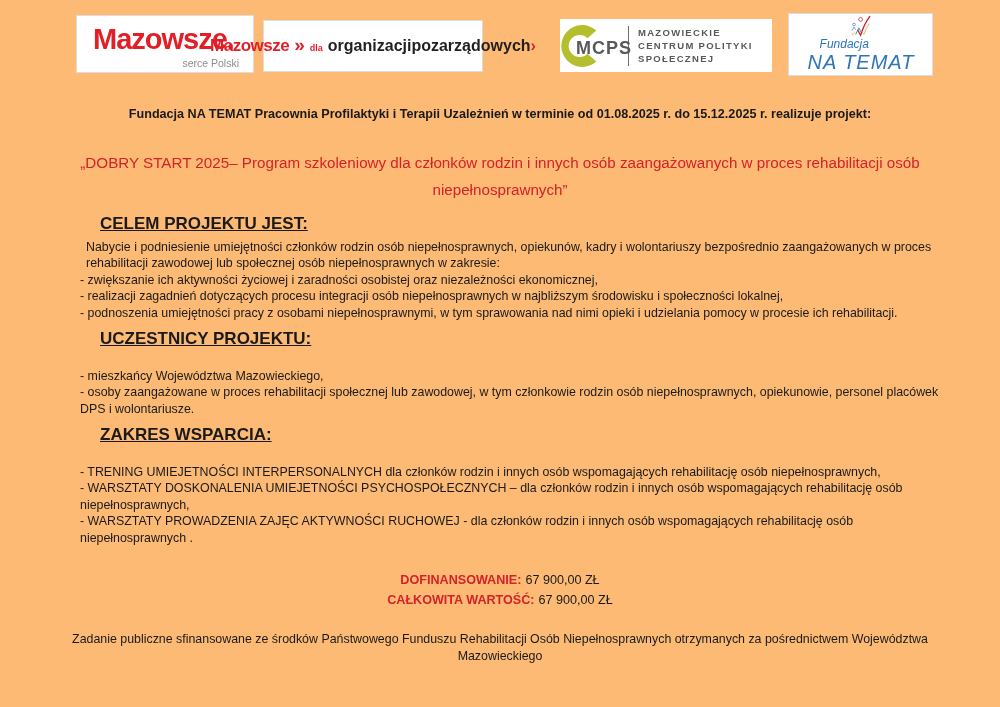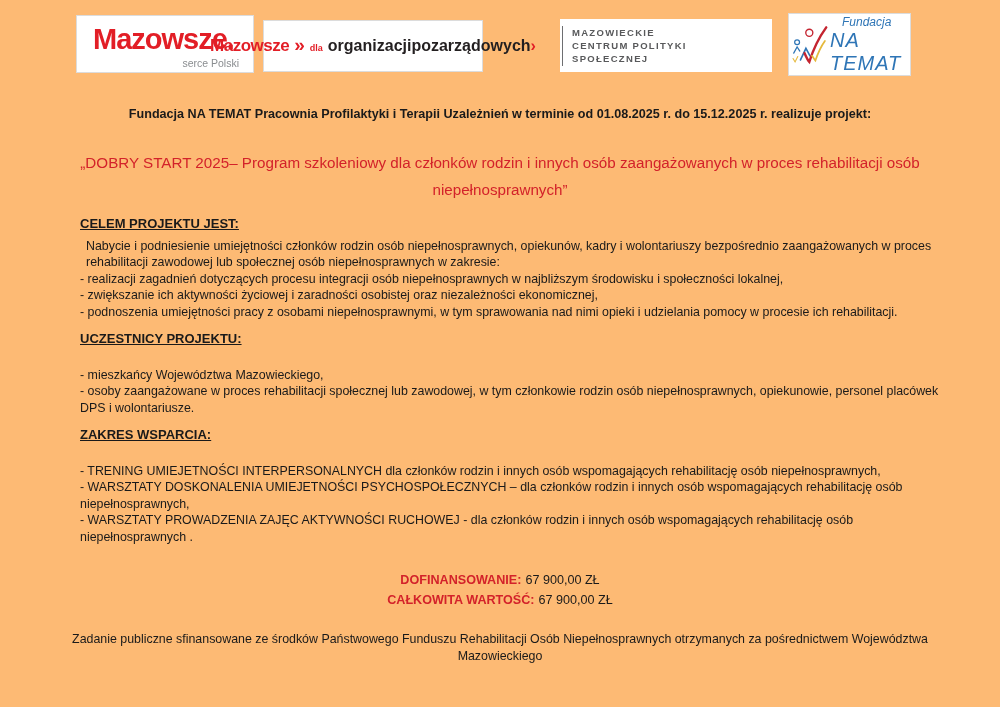--- a/index.html
+++ b/index.html
@@ -24,33 +24,33 @@
 
   .logo-mcps{left:560px;top:19px;width:212px;height:53px;display:flex;align-items:center;}
   .mcps-mark{position:relative;width:66px;height:48px;flex:0 0 auto;}
   .mcps-mark svg{position:absolute;left:0;top:2px;}
   .mcps-abbr{position:absolute;left:16px;top:16px;font-size:18px;font-weight:bold;
              color:#58595b;letter-spacing:1px;}
   .mcps-divider{width:1px;height:40px;background:#6d6e71;margin:0 9px 0 2px;flex:0 0 auto;}
   .mcps-lines{font-size:9.5px;font-weight:bold;color:#58595b;letter-spacing:1.3px;
               line-height:13px;}
 
-  .logo-natemat{left:788px;top:13px;width:123px;height:63px;border:1px solid #dcdcdc;
-                display:flex;align-items:center;padding:1px 2px;}
+  .logo-natemat{left:788px;top:13px;width:145px;height:63px;border:1px solid #dcdcdc;
+                display:flex;align-items:center;padding:1px 2px;flex-direction:column;}
   .nt-text{color:#2e75b6;margin-left:1px;font-style:italic;}
   .nt-fundacja{font-size:12px;margin-left:12px;}
   .nt-natemat{font-size:20px;letter-spacing:1px;}
 
   
   .intro{position:absolute;top:107px;left:60px;width:880px;text-align:center;
          font-weight:bold;font-size:12.6px;}
   .title{position:absolute;top:149px;left:63px;width:874px;text-align:center;
          font-weight:normal;font-size:15.2px;line-height:27px;color:#d3222a;}
   .section{position:absolute;left:80px;width:866px;font-size:12.4px;line-height:16.6px;}
-  .sec-heading{font-weight:bold;font-size:13px;text-decoration:underline;}
+  .sec-heading{font-weight:bold;font-size:17px;text-decoration:underline;margin-left:20px;}
   .sec-cel{top:216px;}
   .sec-uczestnicy{top:331px;}
   .sec-zakres{top:427px;}
   .gap-s{height:5px;}
   .gap-l{height:19px;}
   .cel-intro{padding-left:6px;}
   .funding{position:absolute;top:570px;left:0;width:1000px;text-align:center;
            font-size:12.6px;line-height:20px;}
   .funding .lbl{color:#d3222a;font-weight:bold;text-align:center;}
   .funding .val{margin-left:4px;}
@@ -71,20 +71,26 @@
     <span class="ngo-brand">Mazowsze</span>
     <span class="ngo-chev">»</span>
     <span class="ngo-dla">dla</span>
     <span class="ngo-lines">
       <span>organizacji</span>
       <span><span>pozarządowych</span><span class="ngo-arrow">›</span></span>
     </span>
   </div>
 
   <div class="logo logo-mcps">
+    <span class="mcps-mark">
+      <svg width="44" height="44" viewBox="0 0 40 40">
+        <path d="M33,6 A19,19 0 1,0 33,34 L25,27 A10,10 0 1,1 25,13 Z" fill="#b5be2d"></path>
+      </svg>
+      <span class="mcps-abbr">MCPS</span>
+    </span>
     <span class="mcps-divider"></span>
     <span class="mcps-lines">
       <div>MAZOWIECKIE</div>
       <div>CENTRUM POLITYKI</div>
       <div>SPOŁECZNEJ</div>
     </span>
   </div>
 
   <div class="logo logo-natemat">
     <svg width="52" height="56" viewBox="0 0 56 60">
@@ -103,22 +109,22 @@
   </div>
 
   <div class="intro">Fundacja NA TEMAT Pracownia Profilaktyki i Terapii Uzależnień  w terminie od 01.08.2025 r. do 15.12.2025 r. realizuje projekt:</div>
 
   <div class="title">„DOBRY START 2025– Program szkoleniowy dla członków rodzin i innych osób zaangażowanych w proces rehabilitacji osób niepełnosprawnych”</div>
 
   <div class="section sec-cel">
     <span class="sec-heading">CELEM PROJEKTU JEST:</span>
     <div class="gap-s"></div>
     <div class="cel-intro">Nabycie i podniesienie umiejętności członków rodzin osób niepełnosprawnych, opiekunów, kadry i wolontariuszy bezpośrednio zaangażowanych w proces rehabilitacji zawodowej lub społecznej osób niepełnosprawnych w zakresie:</div>
+    <div>- zwiększanie ich aktywności życiowej i zaradności osobistej oraz niezależności ekonomicznej,</div>
     <div>- realizacji zagadnień dotyczących procesu integracji osób niepełnosprawnych w najbliższym środowisku i społeczności lokalnej,</div>
-    <div>- zwiększanie ich aktywności życiowej i zaradności osobistej oraz niezależności ekonomicznej,</div>
     <div>- podnoszenia umiejętności pracy z osobami niepełnosprawnymi, w tym sprawowania nad nimi opieki i udzielania pomocy w procesie ich rehabilitacji.</div>
   </div>
 
   <div class="section sec-uczestnicy">
     <span class="sec-heading">UCZESTNICY PROJEKTU:</span>
     <div class="gap-l"></div>
     <div>- mieszkańcy Województwa Mazowieckiego,</div>
     <div>- osoby zaangażowane w proces rehabilitacji społecznej lub zawodowej, w tym członkowie rodzin osób niepełnosprawnych, opiekunowie, personel placówek DPS i wolontariusze.</div>
   </div>
 

